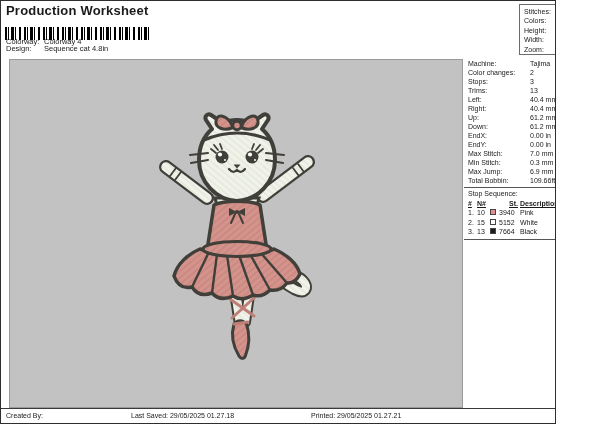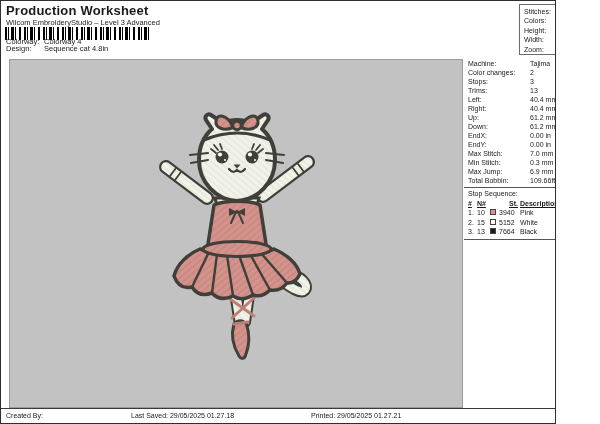--- a/index.html
+++ b/index.html
@@ -71,21 +71,20 @@
   .limb-in{stroke:url(#pw);stroke-linecap:round;fill:none;}
   .thin{fill:none;stroke-linecap:round;}
   .ribbon{stroke:var(--ribbon-pink,#c08079);fill:none;stroke-linecap:round;}
 </style>
 </head>
 <body>
 
 <div class="page">
 
   <div class="hdr-title">Production Worksheet</div>
-  <div class="hdr-sub">Wilcom EmbroideryStudio – Level 3 Advanced</div>
   <div class="barcode"></div>
   <div class="kv-row row-design">
     <span class="k">Design:</span>
     <span class="v">Sequence cat 4.8in</span>
   </div>
   <div class="kv-row row-colorway">
     <span class="k">Colorway:</span>
     <span class="v">Colorway 4</span>
   </div>
 

